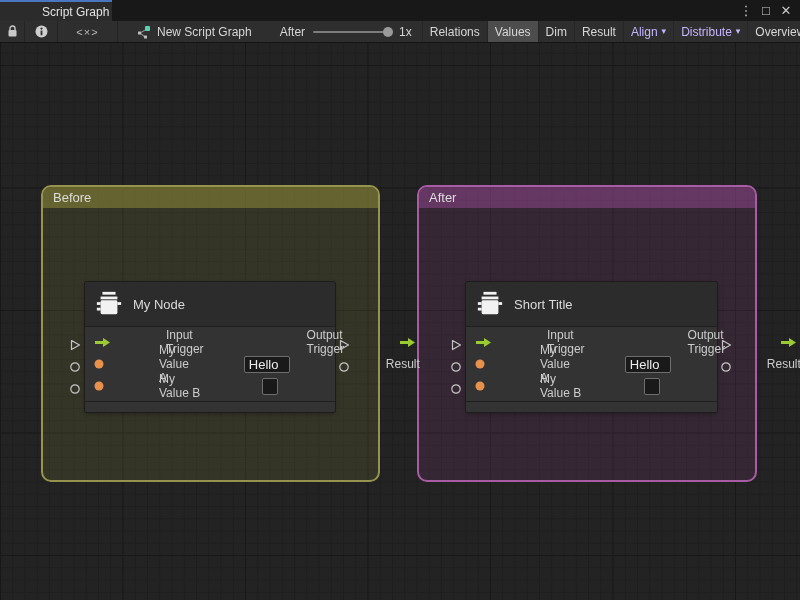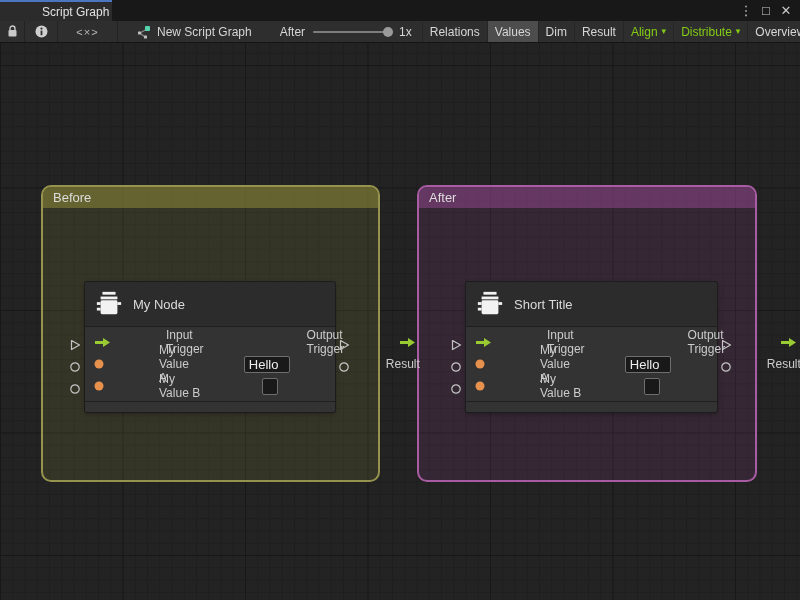--- a/index.html
+++ b/index.html
@@ -20,21 +20,21 @@
   .tbtn.info { width:33px; }
   .tbtn.code { width:60px; color:#b8b8b8; font-size:11px; letter-spacing:1px; }
   .tspacer { flex:0 0 8px; }
   .newgraph { display:flex; align-items:center; gap:6px; padding:0 10px; flex:0 0 auto; }
   .zoomgrp { display:flex; align-items:center; gap:8px; padding:0 10px; flex:0 0 auto; }
   .zoom-track { position:relative; width:78px; height:2px; background:#7d7d7d; border-radius:1px; }
   .zoom-handle { position:absolute; right:-2px; top:-4px; width:10px; height:10px; border-radius:50%; background:#9a9a9a; }
   .rcluster { display:flex; align-items:stretch; flex:0 0 auto; }
   .rbtn { display:flex; align-items:center; gap:4px; padding:10px 7px; border-left:1px solid #262626; white-space:nowrap; flex:0 0 auto;justify-content:flex-end; }
   .rbtn.active { background:#4d4d4d; }
-  .rbtn.disabled { color:#84cc16; }
+  .rbtn.disabled { color:#c4b5fd; }
   .caret { font-size:9px; line-height:1; }
 
   
   .canvas { position:absolute; top:43px; left:0; width:800px; height:557px; background-color:#232323;
     background-image:
       linear-gradient(#181818 1px, transparent 1px),
       linear-gradient(90deg, #181818 1px, transparent 1px),
       linear-gradient(#1e1e1e 1px, transparent 1px),
       linear-gradient(90deg, #1e1e1e 1px, transparent 1px);
     background-size:122.5px 122.5px, 122.5px 122.5px, 12.25px 12.25px, 12.25px 12.25px;

